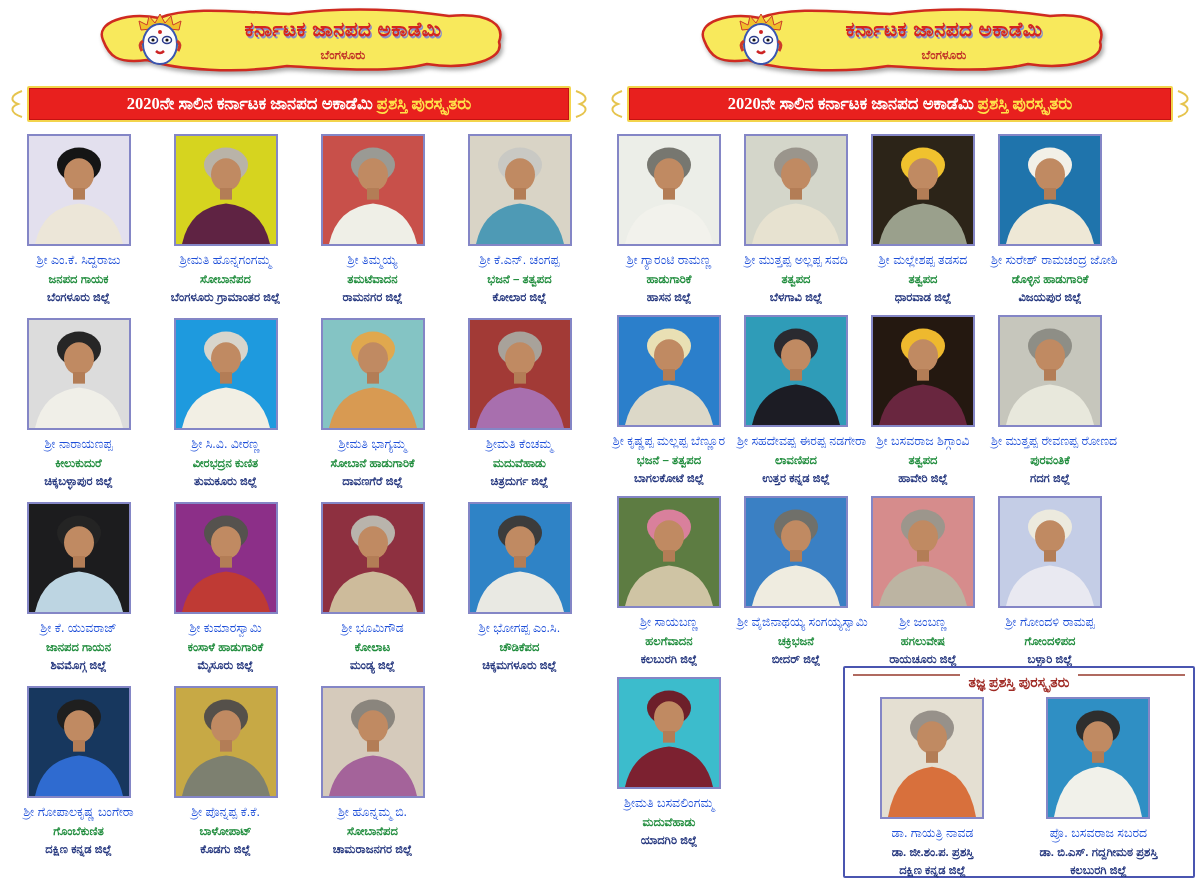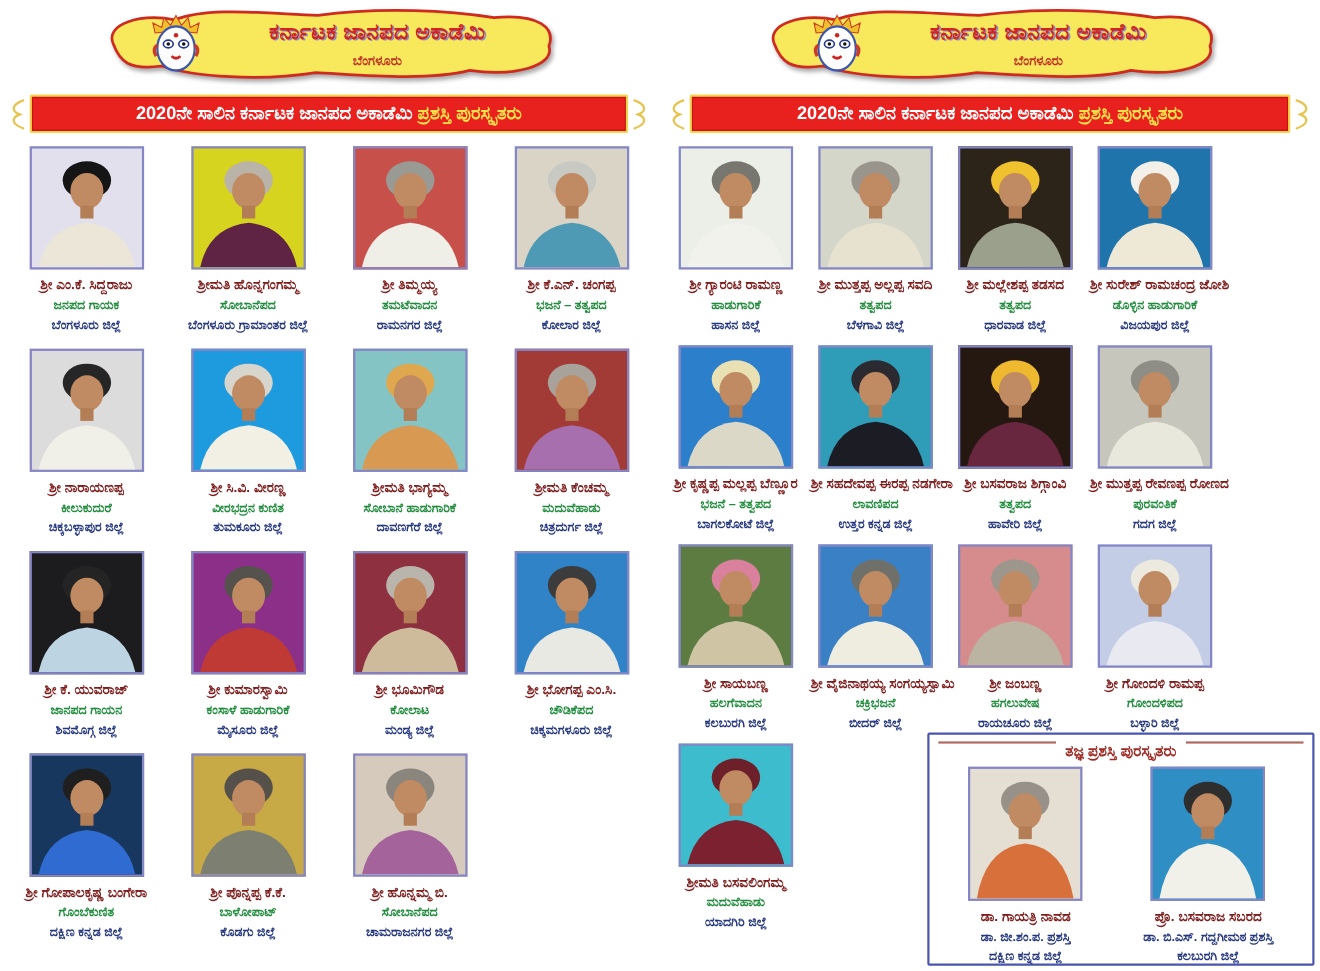--- a/index.html
+++ b/index.html
@@ -23,39 +23,39 @@
   .logo-city{
     position:absolute;left:104px;top:44px;width:300px;text-align:center;
     font-size:12px;font-weight:bold;color:#c23428;
   }
 
   
   .banner-row{display:flex;align-items:center;gap:3px;margin:8px 8px 0;}
   .banner{
     flex:1;background:#e8201e;border:2px solid #f3d44c;border-radius:2px;
     text-align:center;font-weight:bold;font-size:16.5px;color:#ffffff;
-    padding:6px 2px;white-space:nowrap;box-shadow:inset 0 0 0 1px #c41210;
+    padding:6px 2px;white-space:nowrap;box-shadow:inset 0 0 0 1px #c41210;font-family:Liberation Serif, serif;
   }
   .banner .hl{color:#ffe24a;}
   .flourish{flex:0 0 auto;}
 
   
   .grid{
     display:grid;margin-top:12px;justify-content:center;
     column-gap:9px;
   }
   #left-grid{grid-template-columns:repeat(4,138px);grid-auto-rows:184px;}
   #right-grid{grid-template-columns:repeat(4,118px);grid-auto-rows:181px;justify-content:flex-start;padding-left:10px;}
   .card{text-align:center;position:relative;}
   .photo{
     width:104px;height:112px;margin:0 auto;border:2px solid #8486c6;
     box-sizing:border-box;overflow:hidden;background:#ccc;
   }
   .photo svg{display:block;width:100%;height:100%;}
-  .cap-name{margin-top:6px;font-size:12.5px;line-height:17px;font-weight:bold;color:#7f1d1d;white-space:nowrap;}
+  .cap-name{margin-top:6px;font-size:12.5px;line-height:17px;font-weight:normal;color:#1d4ed8;white-space:nowrap;}
   .cap-occ {font-size:11.5px;line-height:16px;font-weight:bold;color:#1f8c3c;white-space:nowrap;margin-top:2px;}
   .cap-dist{font-size:11.5px;line-height:16px;font-weight:bold;color:#24367e;white-space:nowrap;margin-top:2px;}
 
   
   .expert-box{
     position:absolute;left:243px;top:666px;width:352px;height:212px;
     border:2px solid #4a55b0;border-radius:2px;background:#ffffff;box-sizing:border-box;
     padding:6px 8px 0;
   }
   .expert-title-row{display:flex;align-items:flex-start;gap:8px;}

